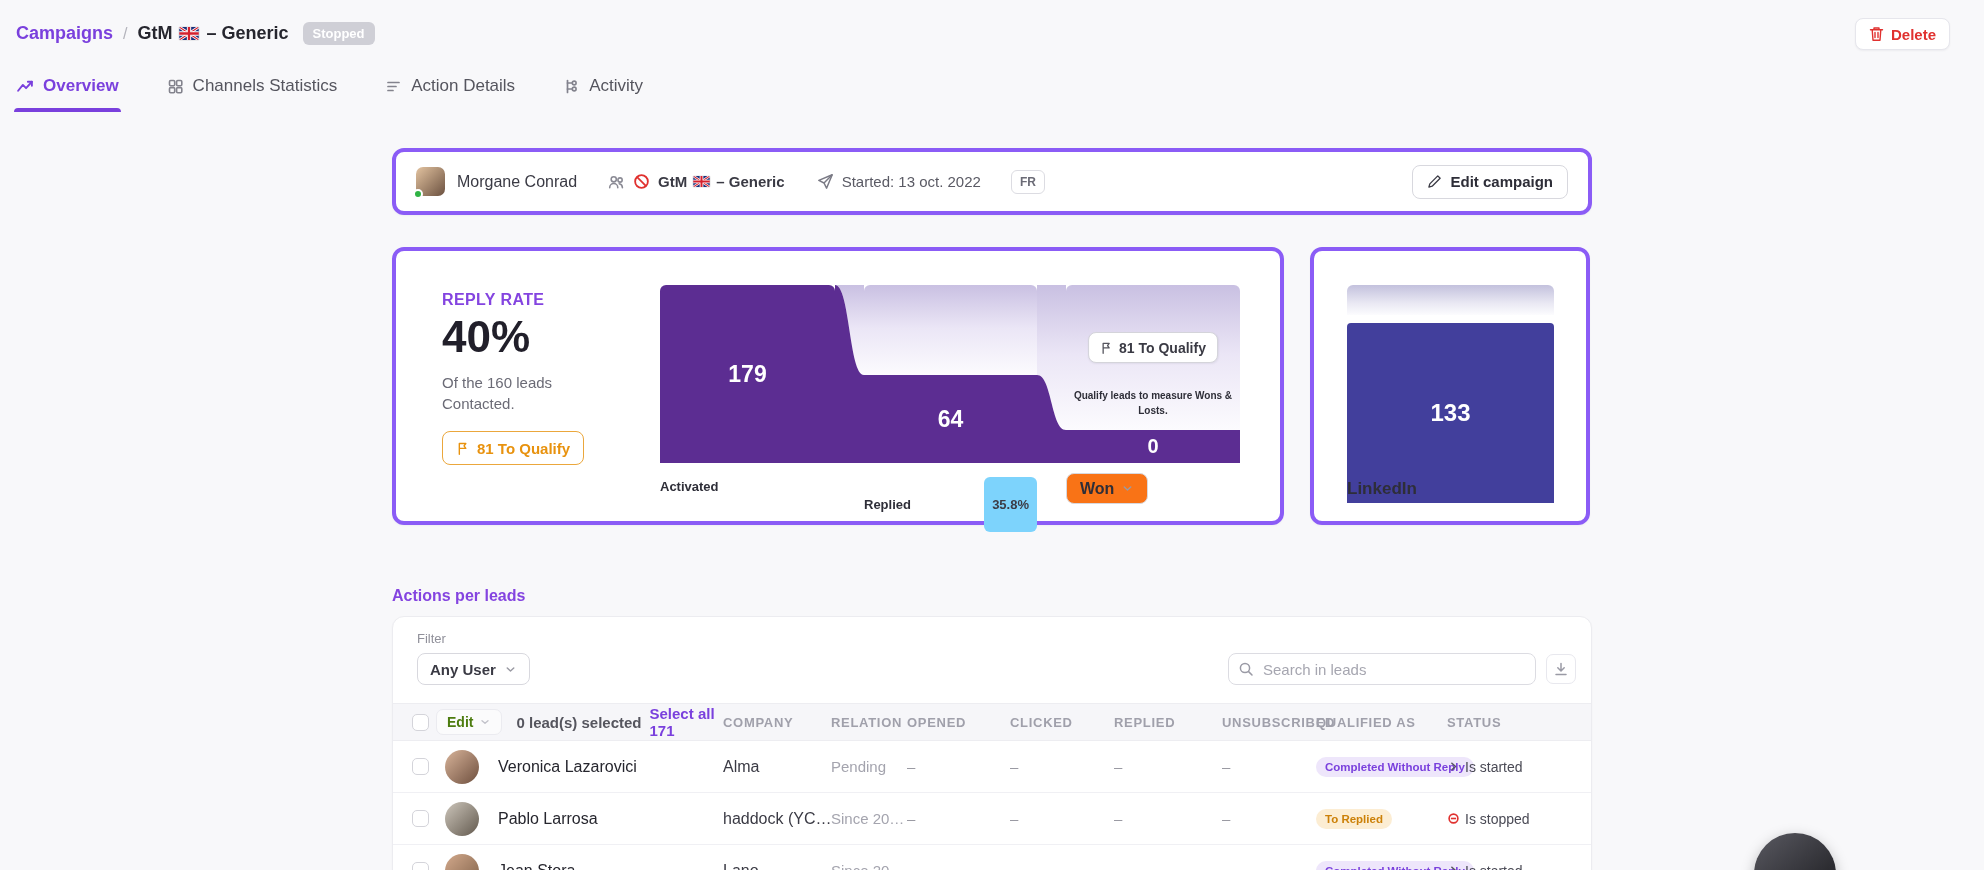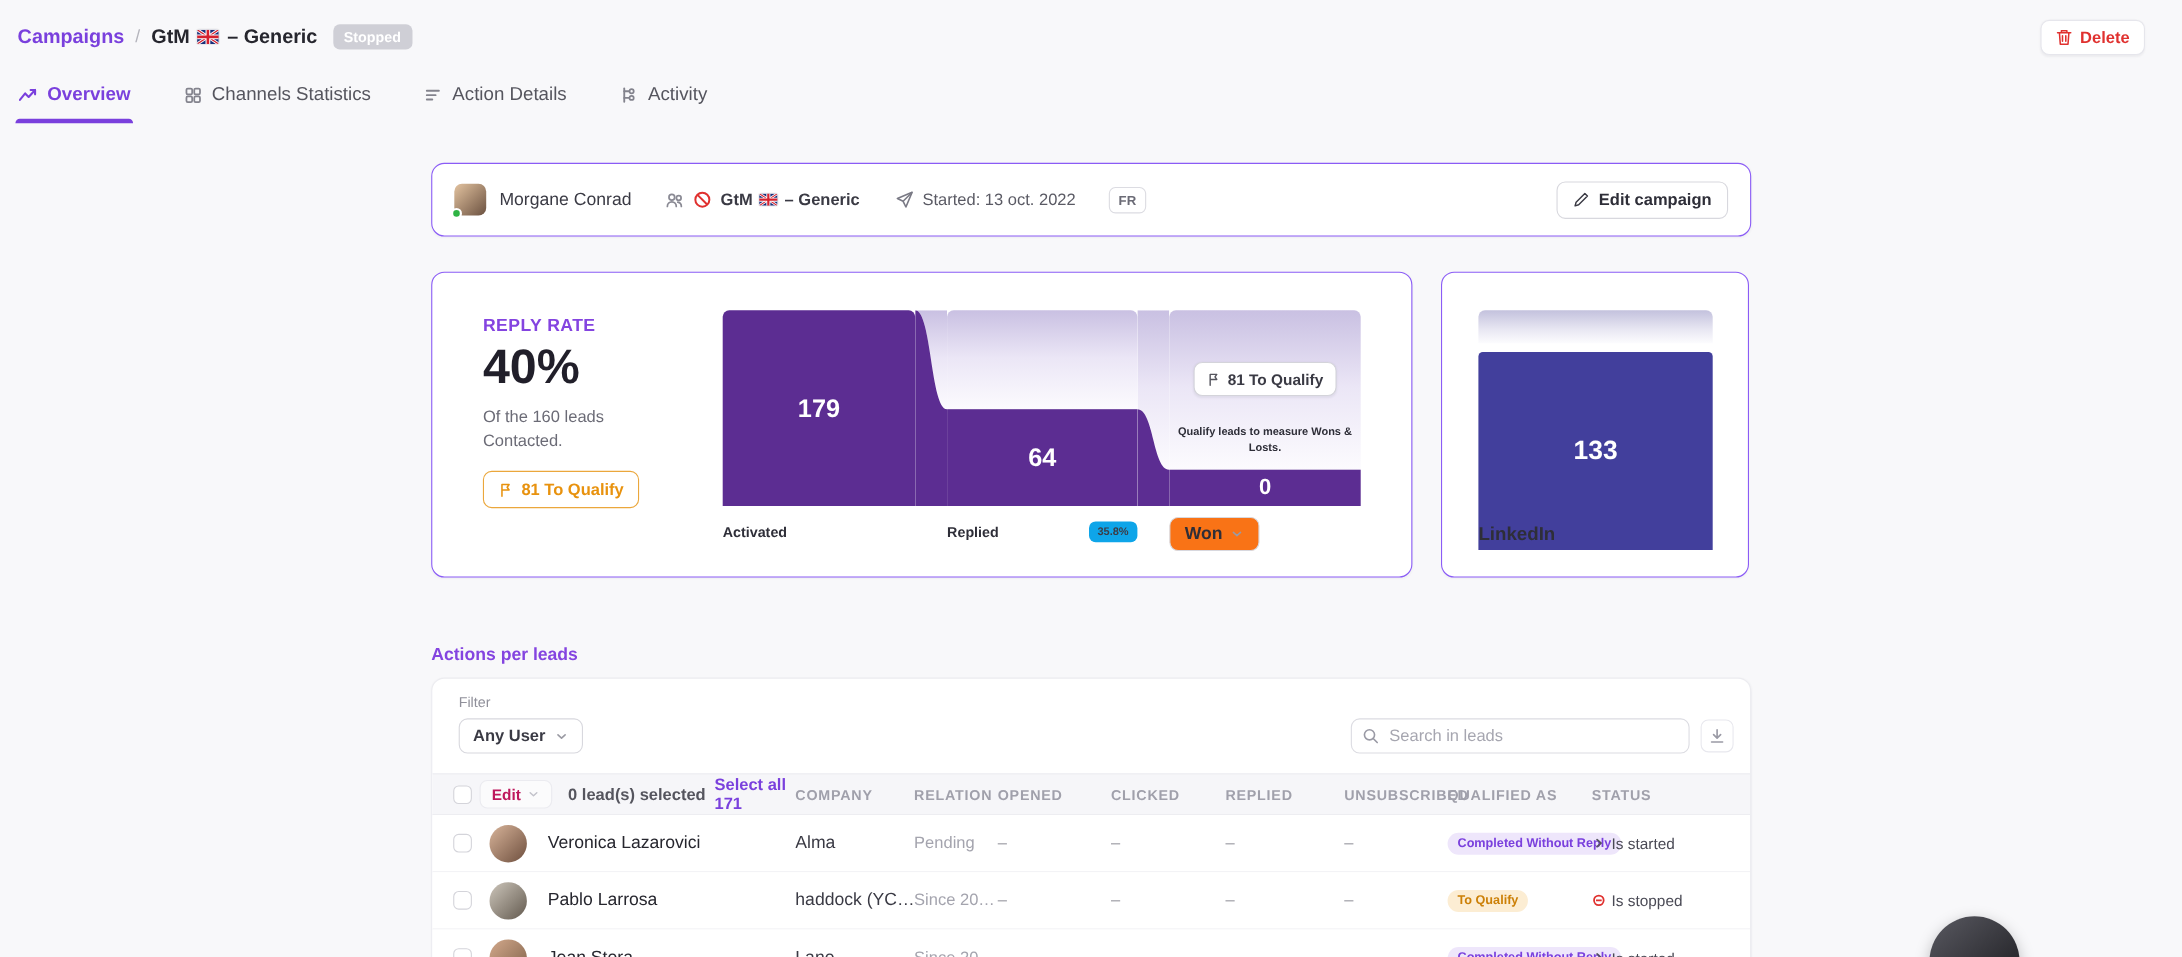--- a/index.html
+++ b/index.html
@@ -33,21 +33,21 @@
   .tab { position:relative; display:flex; align-items:center; gap:9px; padding-bottom:16px;
          font-size:17px; font-weight:500; color:#55555e; cursor:pointer; }
   .tab .ticon { color:#83838d; }
   .tab.active { color:#7a40dd; font-weight:600; }
   .tab.active .ticon { color:#7a40dd; }
   .tab.active::after { content:""; position:absolute; left:-2px; right:-2px; bottom:0; height:4px;
          background:#7a40dd; border-radius:4px 4px 0 0; }
 
   
   .content { position:absolute; left:392px; top:148px; width:1200px; }
-  .card { background:#fff; border:1px solid #8b5cf6; border-radius:12px; box-shadow:0 1px 2px rgba(20,20,40,.04); }
+  .card { background:#fff; border:4px solid #8b5cf6; border-radius:12px; box-shadow:0 1px 2px rgba(20,20,40,.04); }
 
   
   .info-card { height:67px; display:flex; align-items:center; padding:0 20px; }
   .avatar-sm { position:relative; width:29px; height:29px; border-radius:7px;
                background:linear-gradient(135deg,#e3c3a0,#6b5140); flex:none; }
   .avatar-sm .dot { position:absolute; left:-3px; bottom:-3px; width:10px; height:10px;
                border-radius:50%; background:#2fb344; border:2px solid #fff; }
   .owner-name { margin-left:12px; font-size:16px; font-weight:500; color:#3a3a44; }
   .camp-group { display:flex; align-items:center; gap:8px; margin-left:30px; }
   .camp-name { display:flex; align-items:center; gap:6px; font-size:15px; font-weight:700; color:#3a3a44; }
@@ -73,21 +73,21 @@
 
   .funnel { position:absolute; left:264px; top:34px; display:flex; align-items:flex-start; }
   .stage { display:flex; flex-direction:column; }
   .graph { height:178px; display:flex; flex-direction:column; justify-content:flex-end; position:relative; }
   .flight { background:linear-gradient(180deg,#c9c0e2 0%,#ebe6f6 48%,#fcfbfe 100%); border-radius:6px 6px 0 0; }
   .fbar { background:#5c2d92; display:flex; align-items:center; justify-content:center;
           color:#fff; font-size:23px; font-weight:700; }
   .fbar.rounded { border-radius:6px 6px 0 0; }
   .stage-label { margin-top:16px; font-size:13px; font-weight:600; color:#2e2e38; }
   .replied-row { display:flex; justify-content:space-between; align-items:center; margin-top:14px; }
-  .rate-badge { background:#0ea5e9; color:#3c3c46; font-size:10px; font-weight:600; border-radius:6px; padding:4px 8px; }
+  .rate-badge { background:#7dd3fc; color:#3c3c46; font-size:13px; font-weight:600; border-radius:6px; padding:20px 8px; }
   .won-btn { margin-top:10px; align-self:flex-start; display:inline-flex; align-items:center; gap:7px;
              height:31px; padding:0 13px; background:#f97316; border:1px solid #d8d8de; border-radius:8px;
              font-size:16px; font-weight:700; color:#2e2e38; cursor:pointer; }
   .won-btn .chev { color:#9a9aa3; }
 
   .won-overlay-btn { position:absolute; left:50%; transform:translateX(-50%); top:47px;
              display:flex; align-items:center; gap:6px; height:31px; padding:0 11px; white-space:nowrap;
              background:#fff; border:1px solid #d4d4da; border-radius:8px; font-size:14px; font-weight:600;
              color:#3a3a44; cursor:pointer; box-shadow:0 1px 2px rgba(20,20,40,.06); z-index:2; }
   .won-hint { position:absolute; left:50%; transform:translateX(-50%); top:103px; width:160px;
@@ -118,21 +118,21 @@
   .search-input::placeholder { color:#a6a6b0; }
   .dl-btn { position:absolute; left:1153px; top:37px; width:30px; height:30px; display:flex; align-items:center;
             justify-content:center; background:#fff; border:1px solid #e8e8ee; border-radius:7px; cursor:pointer; }
 
   .lgrid { display:grid; grid-template-columns:43px 48px 239px 108px 76px 103px 104px 108px 94px 131px 146px;
            align-items:center; }
   .thead { height:38px; background:#f6f6f9; border-top:1px solid #ededf1; border-bottom:1px solid #ededf1; }
   .th { font-size:13px; font-weight:700; letter-spacing:.7px; color:#a0a0ab; text-transform:uppercase; }
   .sel-cell { grid-column:2 / 4; display:flex; align-items:center; gap:14px; }
   .edit-dd { display:flex; align-items:center; gap:6px; height:26px; padding:0 10px; background:#fbfbfc;
-             border:1px solid #ebebf0; border-radius:7px; font-size:14px; font-weight:600; color:#be185d; cursor:default; }
+             border:1px solid #ebebf0; border-radius:7px; font-size:14px; font-weight:600; color:#4d7c0f; cursor:default; }
   .sel-text { font-size:15px; font-weight:700; color:#55555e; white-space:nowrap; }
   .sel-all { font-size:15px; font-weight:700; color:#7a40dd; margin-left:6px; cursor:pointer; }
 
   .trow { height:52px; border-bottom:1px solid #f0f0f4; background:#fff; cursor:pointer; }
   .cb { width:17px; height:17px; margin-left:19px; border:1.5px solid #d4d4da; border-radius:5px; background:#fff; cursor:pointer; }
   .avatar { width:34px; height:34px; border-radius:50%; margin-left:9px; }
   .av1 { background:linear-gradient(135deg,#d8b49a,#6e4f3e); }
   .av2 { background:linear-gradient(135deg,#cdc6bb,#62594e); }
   .av3 { background:linear-gradient(135deg,#d3a98c,#7e6048); }
   .cell-name { font-size:16px; font-weight:500; color:#26262e; padding-left:14px; }
@@ -427,21 +427,21 @@
     <div class="lgrid trow">
       <div class="cb"></div>
       <div class="avatar av2"></div>
       <div class="cell-name">Pablo Larrosa</div>
       <div class="cell-company">haddock (YC…</div>
       <div class="cell-relation">Since 20…</div>
       <div class="cell-dash">–</div>
       <div class="cell-dash">–</div>
       <div class="cell-dash">–</div>
       <div class="cell-dash">–</div>
-      <div><span class="pill pill-orange">To Qualify</span></div>
+      <div><span class="pill pill-orange">To Replied</span></div>
       <div class="cell-status">
         <svg width="13" height="13" viewBox="0 0 16 16">
           <circle cx="8" cy="8" r="5.4" fill="none" stroke="#e0312f" stroke-width="2"></circle>
           <line x1="4.8" y1="8" x2="11.2" y2="8" stroke="#e0312f" stroke-width="2"></line>
         </svg>
         <span>Is stopped</span>
       </div>
     </div>
 
     <div class="lgrid trow">

